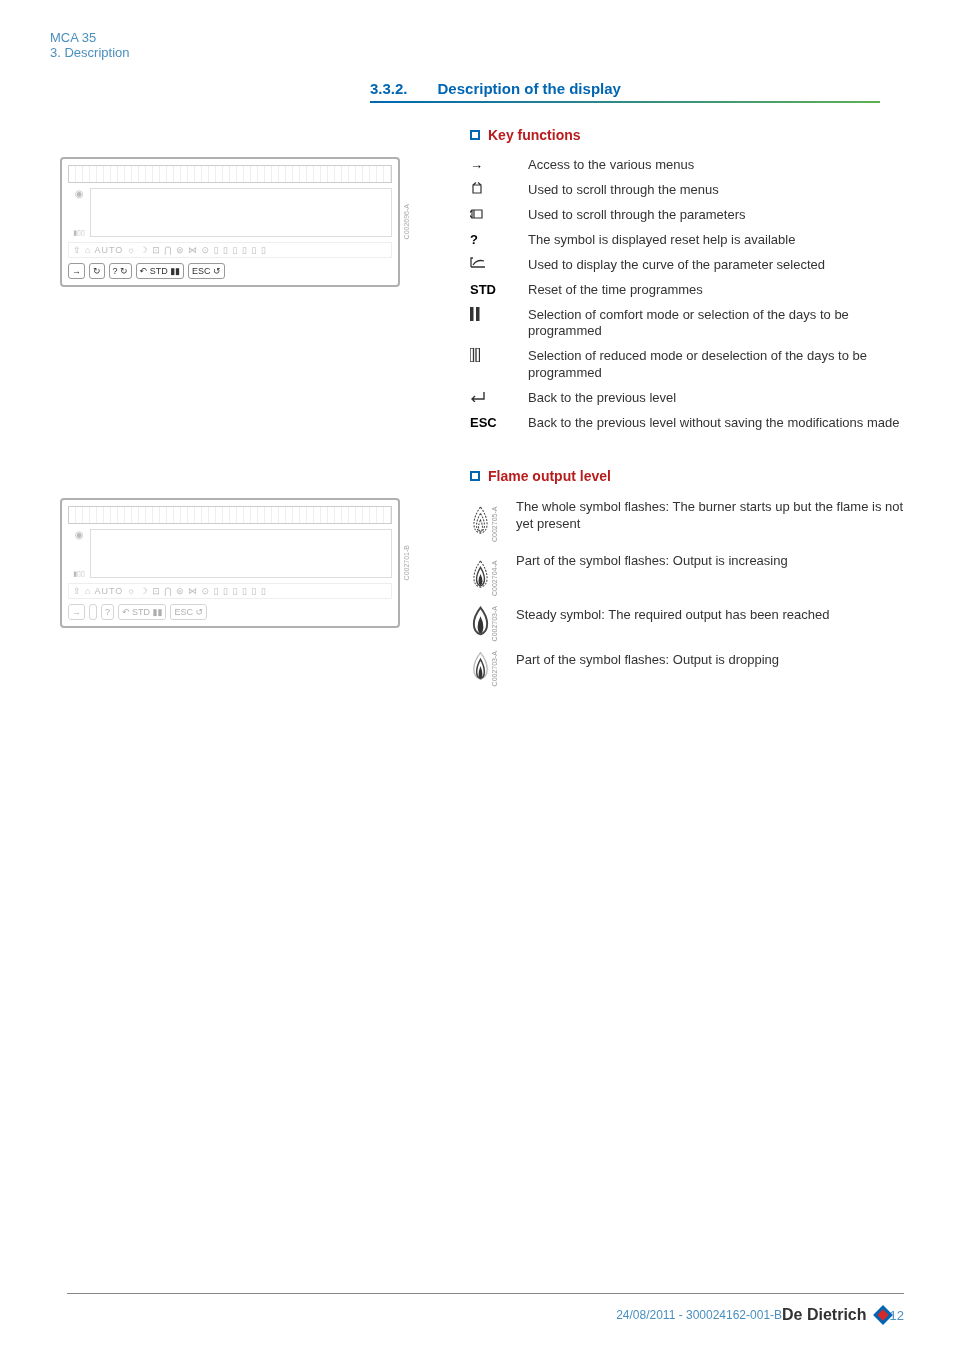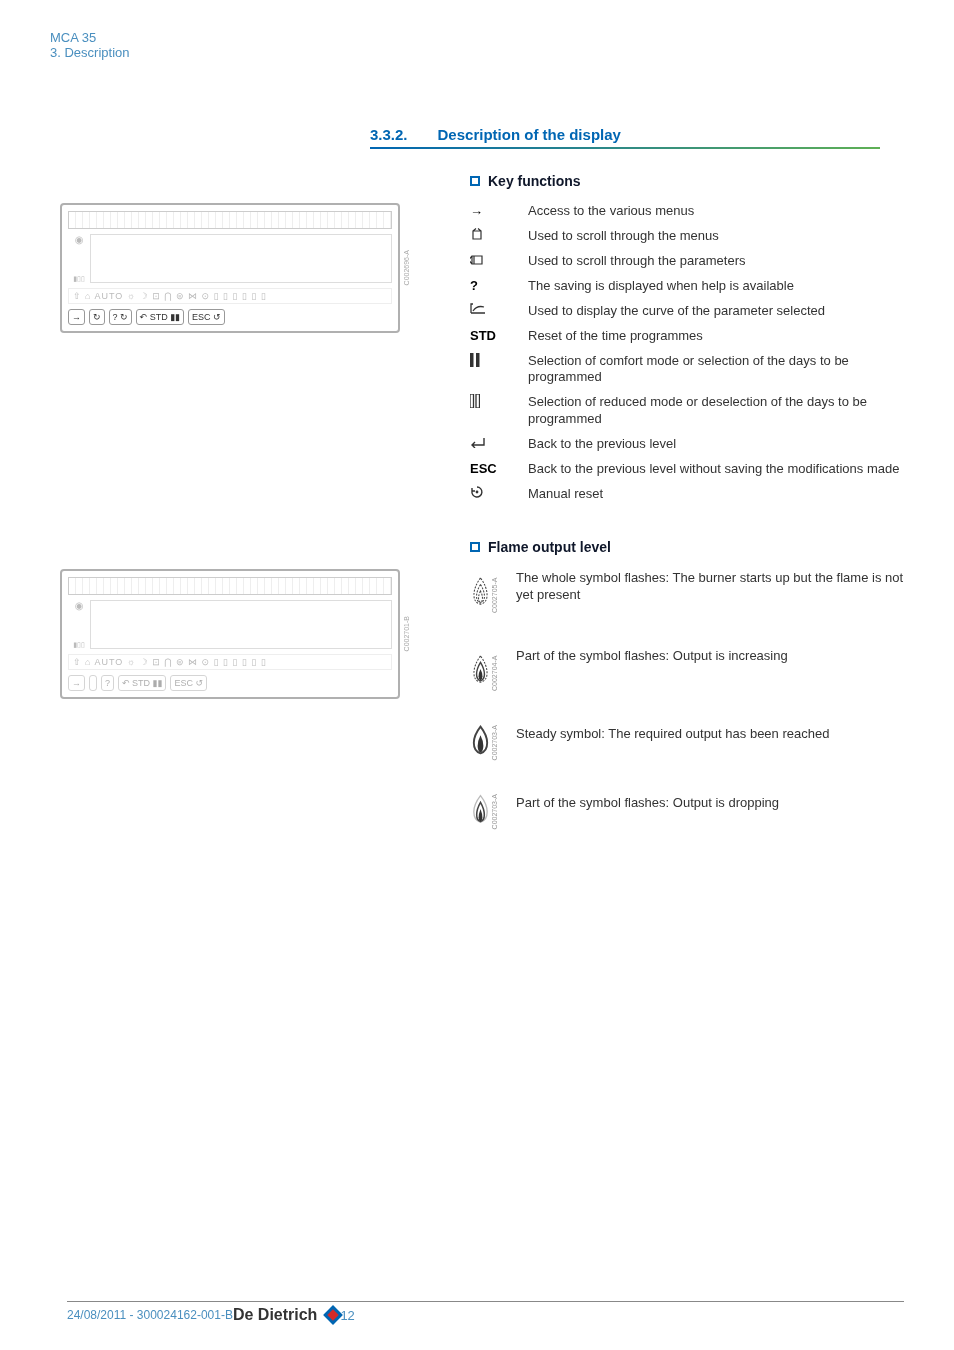--- a/index.html
+++ b/index.html
@@ -9,24 +9,24 @@
     font-size: 13px;
     color: #333;
     width: 954px;
     height: 1350px;
     background: #fff;
     position: relative;
     padding: 30px 50px 60px 50px;
   }
   .topbar { display: flex; justify-content: space-between; color: #4a8fbf; font-size: 13px; margin-bottom: 20px; flex-direction: column; }
   .section-title-row { display: flex; align-items: baseline; gap: 30px; margin-left: 320px; }
-  .section-num { color: #0066b3; font-weight: bold; font-size: 15px; margin-top: 46px; }
+  .section-num { color: #0066b3; font-weight: bold; font-size: 15px; }
   .section-title { color: #0066b3; font-weight: bold; font-size: 15px; text-align: right; }
   .section-underline { height: 2px; background: linear-gradient(to right,#0066b3,#5fb055); margin: 4px 0 24px 320px; width: 510px; }
-  .subhead { color: #0f172a; font-weight: bold; font-size: 14px; margin: 0 0 14px 420px; display:flex; align-items:center; gap:8px;}
+  .subhead { color: #b91c1c; font-weight: bold; font-size: 14px; margin: 0 0 14px 420px; display:flex; align-items:center; gap:8px;}
   .sq { width:10px; height:10px; display:inline-block; border:2px solid #0066b3; }
   .two-col { display:flex; align-items:flex-start; gap:20px; }
   .diagram {
     width: 340px; height: 130px;
     border:2px solid #b0b0b0; border-radius:4px;
     padding:6px;
     display:flex; flex-direction:column; gap:5px;
     background:#fff;
     font-size:10px; color:#999;
   }
@@ -40,26 +40,26 @@
   .diag-key .arrow { font-weight:bold; }
   .side-code { writing-mode: vertical-rl; transform: rotate(180deg); font-size:7px; color:#aaa; align-self:center; }
 
   .key-table { display:flex; flex-direction:column; gap:8px; margin-left:420px; margin-top:-130px; width:440px; }
   .key-row { display:flex; align-items:flex-start; gap:22px; }
   .key-sym { width:36px; text-align:left; font-size:13px; color:#000; font-weight:normal; }
   .key-sym.bold { font-weight:bold; }
   .key-desc { flex:1; font-size:13px; color:#333; line-height:1.3; }
 
   .flame-section { margin-top:36px; }
-  .flame-rows { margin-left:420px; display:flex; flex-direction:column; gap:34px; margin-top:-130px; width:440px; }
+  .flame-rows { margin-left:420px; display:flex; flex-direction:column; gap:10px; margin-top:-130px; width:440px; }
   .flame-row { display:flex; align-items:flex-start; gap:18px; }
   .flame-icon { width:28px; display:flex; justify-content:center; position:relative; }
   .flame-desc { flex:1; font-size:13px; color:#333; line-height:1.35; }
 
-  .footer { position:absolute; bottom:26px; left:50px; right:50px; border-top:1px solid #888; padding-top:4px; display:flex; justify-content:flex-start; align-items:center;margin-left:17px; }
+  .footer { position:absolute; bottom:26px; left:50px; right:50px; border-top:1px solid #888; padding-top:12px; display:flex; justify-content:flex-end; align-items:center;margin-left:17px; }
   .footer-left { color:#4a8fbf; font-size:12px; }
   .footer-right { color:#4a8fbf; font-size:13px; }
   .logo { font-weight:bold; font-size:16px; color:#333; display:flex; align-items:center; gap:9px;}
   .logo .diamond { width:14px; height:14px; background:#0066b3; transform:rotate(45deg); display:inline-block; position:relative; }
   .logo .diamond::after { content:''; position:absolute; inset:3px; background:#d42a2a; }
   .code-vert { writing-mode: vertical-rl; transform: rotate(180deg); font-size:7px; color:#999; }
   .diagram-wrap { display:flex; align-items:flex-end; gap:3px; margin-left:10px; }
 
   svg.flame { stroke:#444; fill:none; stroke-width:1.4; }
   svg.flame.big { stroke-width:1.6; }
@@ -127,21 +127,21 @@
       <span class="key-desc">Used to scroll through the menus</span>
     </div>
   <div class="key-row">
       <span class="key-sym"><svg width="14" height="14" viewBox="0 0 14 14">
           <path d="M2 3 L2 11 L12 11 L12 3 Z M4 3 L4 11 M2 3 L-0.5 6 M2 11 L-0.5 8" stroke="#333" fill="none" stroke-width="1.2"></path>
         </svg></span>
       <span class="key-desc">Used to scroll through the parameters</span>
     </div>
   <div class="key-row">
       <span class="key-sym bold">?</span>
-      <span class="key-desc">The saving is displayed when help is available</span>
+      <span class="key-desc">The symbol is displayed reset help is available</span>
     </div>
   <div class="key-row">
       <span class="key-sym"><svg width="16" height="12" viewBox="0 0 16 12">
           <path d="M1 10 L1 1 L3 1 M1 10 L15 10 M3 8 Q7 2 14 4" stroke="#333" fill="none" stroke-width="1.3"></path>
         </svg></span>
       <span class="key-desc">Used to display the curve of the parameter selected</span>
     </div>
   <div class="key-row">
       <span class="key-sym bold">STD</span>
       <span class="key-desc">Reset of the time programmes</span>
@@ -162,27 +162,20 @@
     </div>
   <div class="key-row">
       <span class="key-sym"><svg width="16" height="12" viewBox="0 0 16 12">
           <path d="M14 2 L14 9 L2 9 M5 6 L2 9 L5 12" stroke="#333" fill="none" stroke-width="1.4"></path>
         </svg></span>
       <span class="key-desc">Back to the previous level</span>
     </div>
   <div class="key-row">
       <span class="key-sym bold">ESC</span>
       <span class="key-desc">Back to the previous level without saving the modifications made</span>
-    </div>
-  <div class="key-row">
-      <span class="key-sym"><svg width="16" height="12" viewBox="0 0 16 12">
-          <path d="M2 2 L2 5 L5 5 M2 5 A5 5 0 1 0 7 1" stroke="#333" fill="none" stroke-width="1.4"></path>
-          <circle cx="7" cy="6" r="1.4" fill="#333"></circle>
-        </svg></span>
-      <span class="key-desc">Manual reset</span>
     </div>
 </div>
 
 <div class="flame-section">
   <div class="subhead">
     <span class="sq"></span>
     <span>Flame output level</span>
   </div>
 
   <div class="two-col">

